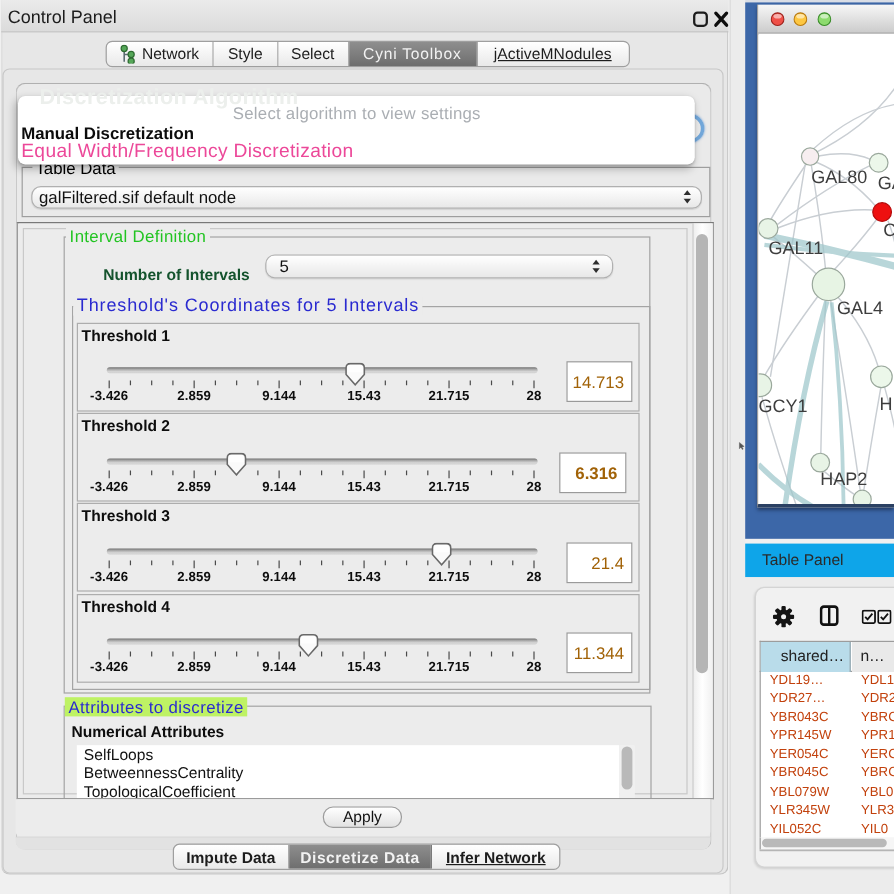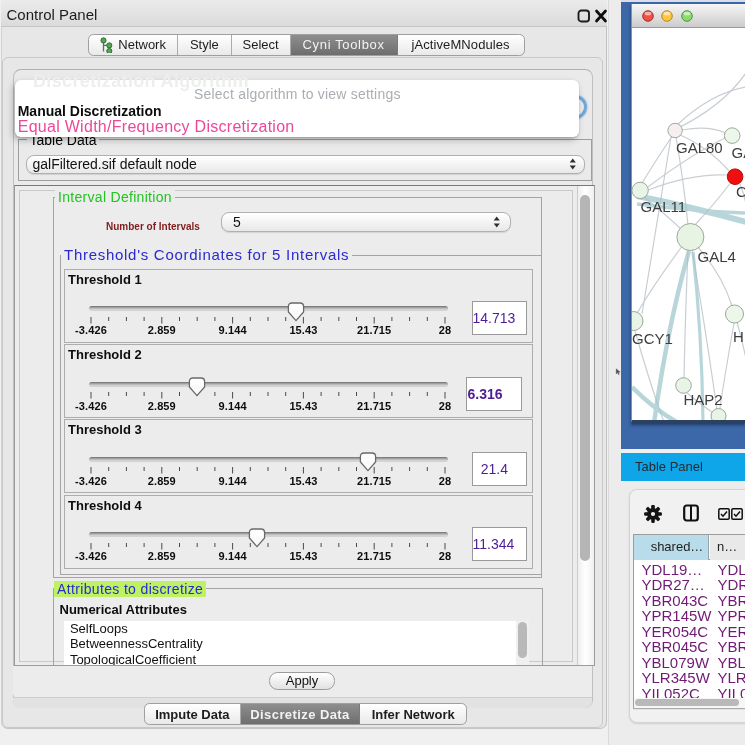--- a/index.html
+++ b/index.html
@@ -8,21 +8,21 @@
 #lwin { position:absolute; left:1px; top:0; width:606px; height:729px; background:#e7e7e7;
   border-left:1px solid #d2d2d2; border-right:1px solid #c2c2c2; border-bottom:1px solid #c6c6c6;
   border-radius:0 0 7px 7px; }
 #titlebar { position:absolute; left:1px; top:0; width:606px; height:27px;
   background:linear-gradient(#ebebeb,#dbdbdb); border-bottom:1px solid #c4c4c4; }
 #titlebar .t { position:absolute; left:5.5px; top:6px; font-size:15px; color:#1c1c1c; }
 .seg { position:absolute; display:flex; border:1px solid #9f9f9f; border-radius:5.5px;
   background:linear-gradient(#ffffff,#e9e9e9); overflow:hidden; }
 .seg .s { height:100%; display:flex; align-items:center; justify-content:center;
   border-right:1px solid #ababab; color:#1d1d1d; white-space:nowrap; }
-.seg .s:last-child { border-right:none; }
+.seg .s:last-child { border-right:none;text-decoration:underline; }
 .seg .sel { background:linear-gradient(#8e8e8e,#6e6e6e); color:#f2f2f2; border-right-color:#7a7a7a; }
 #panelA { position:absolute; left:12.5px; top:69px; width:580px; height:639px;
   background:#eaeaea; border:1px solid #c0c0c0; border-top-color:#b0b0b0; border-radius:8px; }
 .group { position:absolute; border:1px solid #9e9e9e; }
 .gtitle { position:absolute; top:-8.5px; left:8px; padding:0 3px; background:#eaeaea; font-size:14px;
   white-space:nowrap; line-height:16px; }
 .combo { position:absolute; border:1px solid #b0b0b0; border-radius:8px;
   background:linear-gradient(#ffffff,#e8e8e8); box-shadow:0 1px 1px rgba(0,0,0,0.1); }
 .combo .ct { position:absolute; top:50%; transform:translateY(-50%); font-size:14px; color:#111; }
 .combo svg.ar { position:absolute; top:50%; transform:translateY(-50%); }
@@ -30,21 +30,21 @@
   border:1px solid #9b9b9b; border-top-color:#787878; background:#ececec; overflow:hidden; }
 #svscroll { position:absolute; left:562px; top:0; width:17px; height:479px;
   background:linear-gradient(90deg,#eeeeee,#ffffff 45%,#f0f0f0); border-left:1px solid #cccccc; }
 #svthumb { position:absolute; left:3px; top:9px; width:9.5px; height:366px; border-radius:5px; background:#b5b5b5; }
 .tpanel { position:absolute; background:#ececec; border:1px solid #adadad; }
 .ttitle { position:absolute; left:3px; top:2px; font-size:13px; font-weight:bold; color:#0d0d0d; }
 .track { position:absolute; height:5px; border-radius:2.5px;
   background:linear-gradient(#6e6e6e,#b0b0b0 40%,#d8d8d8 75%,#cfcfcf); }
 .tlab { position:absolute; font-size:11px; font-weight:bold; color:#0d0d0d; text-align:center; letter-spacing:0.1px; }
 .vbox { position:absolute; width:55.5px; height:34px; background:#fff; border:1px solid #9a9a9a;
-  font-size:14px; color:#4c1d95; text-align:right; line-height:32px; padding-right:18px; }
+  font-size:14px; color:#a16207; text-align:right; line-height:32px; padding-right:6px; }
 #numlist { position:absolute; background:#fff; font-size:13px; color:#111; }
 #numlist div { padding-left:5.5px; height:15.8px; line-height:16.5px; }
 #applyrow { position:absolute; left:12.5px; top:666px; width:579px; height:31px; background:#ececec;
   border-radius:0 0 4px 4px; }
 #applybtn { position:absolute; left:256.5px; top:6px; width:66px; height:18px;
   border:1px solid #9c9c9c; border-radius:8.5px; background:linear-gradient(#ffffff,#e2e2e2);
   font-size:13px; text-align:center; line-height:16.5px; color:#111; }
 #popup { position:absolute; left:15px; top:80px; width:563.5px; height:57px; background:#ffffff;
   border-radius:6px; box-shadow:-2px 3px 7px rgba(0,0,0,0.26), 0 1px 2px rgba(0,0,0,0.16); }
 #popup .echo { position:absolute; left:18px; top:-9px; font-size:18px; font-weight:bold; color:#ecefec; letter-spacing:0.35px; }
@@ -58,21 +58,21 @@
 #netwin { position:absolute; left:631px; top:4px; width:114px; height:419px; background:#fff;
   border-left:1.5px solid #909090; border-bottom:3px solid #2b4163; box-shadow:0 2px 3px rgba(8,16,34,0.5); }
 #nettitle { position:absolute; left:0; top:0; width:100%; height:24px;
   background:linear-gradient(#f6f6f6,#cccccc); border-bottom:1px solid #999; }
 #netcanvas { position:absolute; left:0; top:25px; width:114px; height:391px; overflow:hidden; background:#fff; }
 #tphead { position:absolute; left:621px; top:453px; width:124px; height:28px; background:#0ea5e9; }
 #tphead .t { position:absolute; left:14px; top:6px; font-size:13px; color:#2a2a2a; }
 #tpbg { position:absolute; left:621px; top:481px; width:124px; height:264px; background:#ececec; }
 #tcard { position:absolute; left:629px; top:489px; width:130px; height:234px; background:#f1f1f1;
   border:1px solid #d4d4d4; border-radius:8px; box-shadow:0 1px 2px rgba(0,0,0,0.12); }
-.trow { position:absolute; font-size:15px; color:#701a75; white-space:nowrap; }
+.trow { position:absolute; font-size:11px; color:#c2410c; white-space:nowrap; }
 </style></head><body>
 
 <div id="lwin"></div>
 <div id="titlebar">
     <span class="t">Control Panel</span>
 <svg style="position:absolute;left:576px;top:8.5px;" width="32" height="14" viewBox="0 0 32 14">
 <rect x="1.5" y="1.5" width="10.5" height="11" rx="2.8" fill="none" stroke="#1d1d1d" stroke-width="1.9"></rect>
 <path d="M 19.5 2 L 28.5 12 M 28.5 2 L 19.5 12" stroke="#0d0d0d" stroke-width="2.7" stroke-linecap="round"></path>
 </svg>
   </div>
@@ -101,21 +101,21 @@
 <svg class="ar" style="right:7.5px;" width="7.5" height="12" viewBox="0 0 7.5 12">
 <path d="M3.75 0.5 L6.8 4.4 L0.7 4.4 Z" fill="#2e2e2e"></path>
       <path d="M3.75 11.5 L6.8 7.6 L0.7 7.6 Z" fill="#2e2e2e"></path>
     </svg>
 </div>
 <div id="spane">
 <div class="abs" style="left:3.5px;top:3.5px;width:554px;height:472px;border:1px solid #c9c9c9;"></div>
 <div class="group" style="left:38.0px;top:10.5px;width:489px;height:381.5px;border-color:#a4a4a4;">
       <div class="gtitle" style="background:#ececec;color:#22c422;letter-spacing:0.3px;left:1px;">Interval Definition</div>
     </div>
-<div class="abs" style="left:71.0px;top:34.5px;font-size:10px;font-weight:bold;color:#7f1d1d;margin-left:20px;">Number of Intervals</div>
+<div class="abs" style="left:71.0px;top:34.5px;font-size:13px;font-weight:bold;color:#14532d;">Number of Intervals</div>
 <div class="combo" style="left:206.0px;top:25.5px;width:289.5px;height:20.5px;">
 <span class="ct" style="left:11px;">5</span>
 <svg class="ar" style="right:9px;" width="7.5" height="12" viewBox="0 0 7.5 12">
 <path d="M3.75 0.5 L6.8 4.4 L0.7 4.4 Z" fill="#2e2e2e"></path>
         <path d="M3.75 11.5 L6.8 7.6 L0.7 7.6 Z" fill="#2e2e2e"></path>
       </svg>
 </div>
 <div class="group" style="left:45.0px;top:68.5px;width:481.5px;height:320.5px;border-color:#a4a4a4;">
       <div class="gtitle" style="background:#ececec;color:#2a2ad0;font-size:15px;letter-spacing:0.72px;left:0px;top:-9px;">Threshold's Coordinates for 5 Intervals</div>
     </div>

